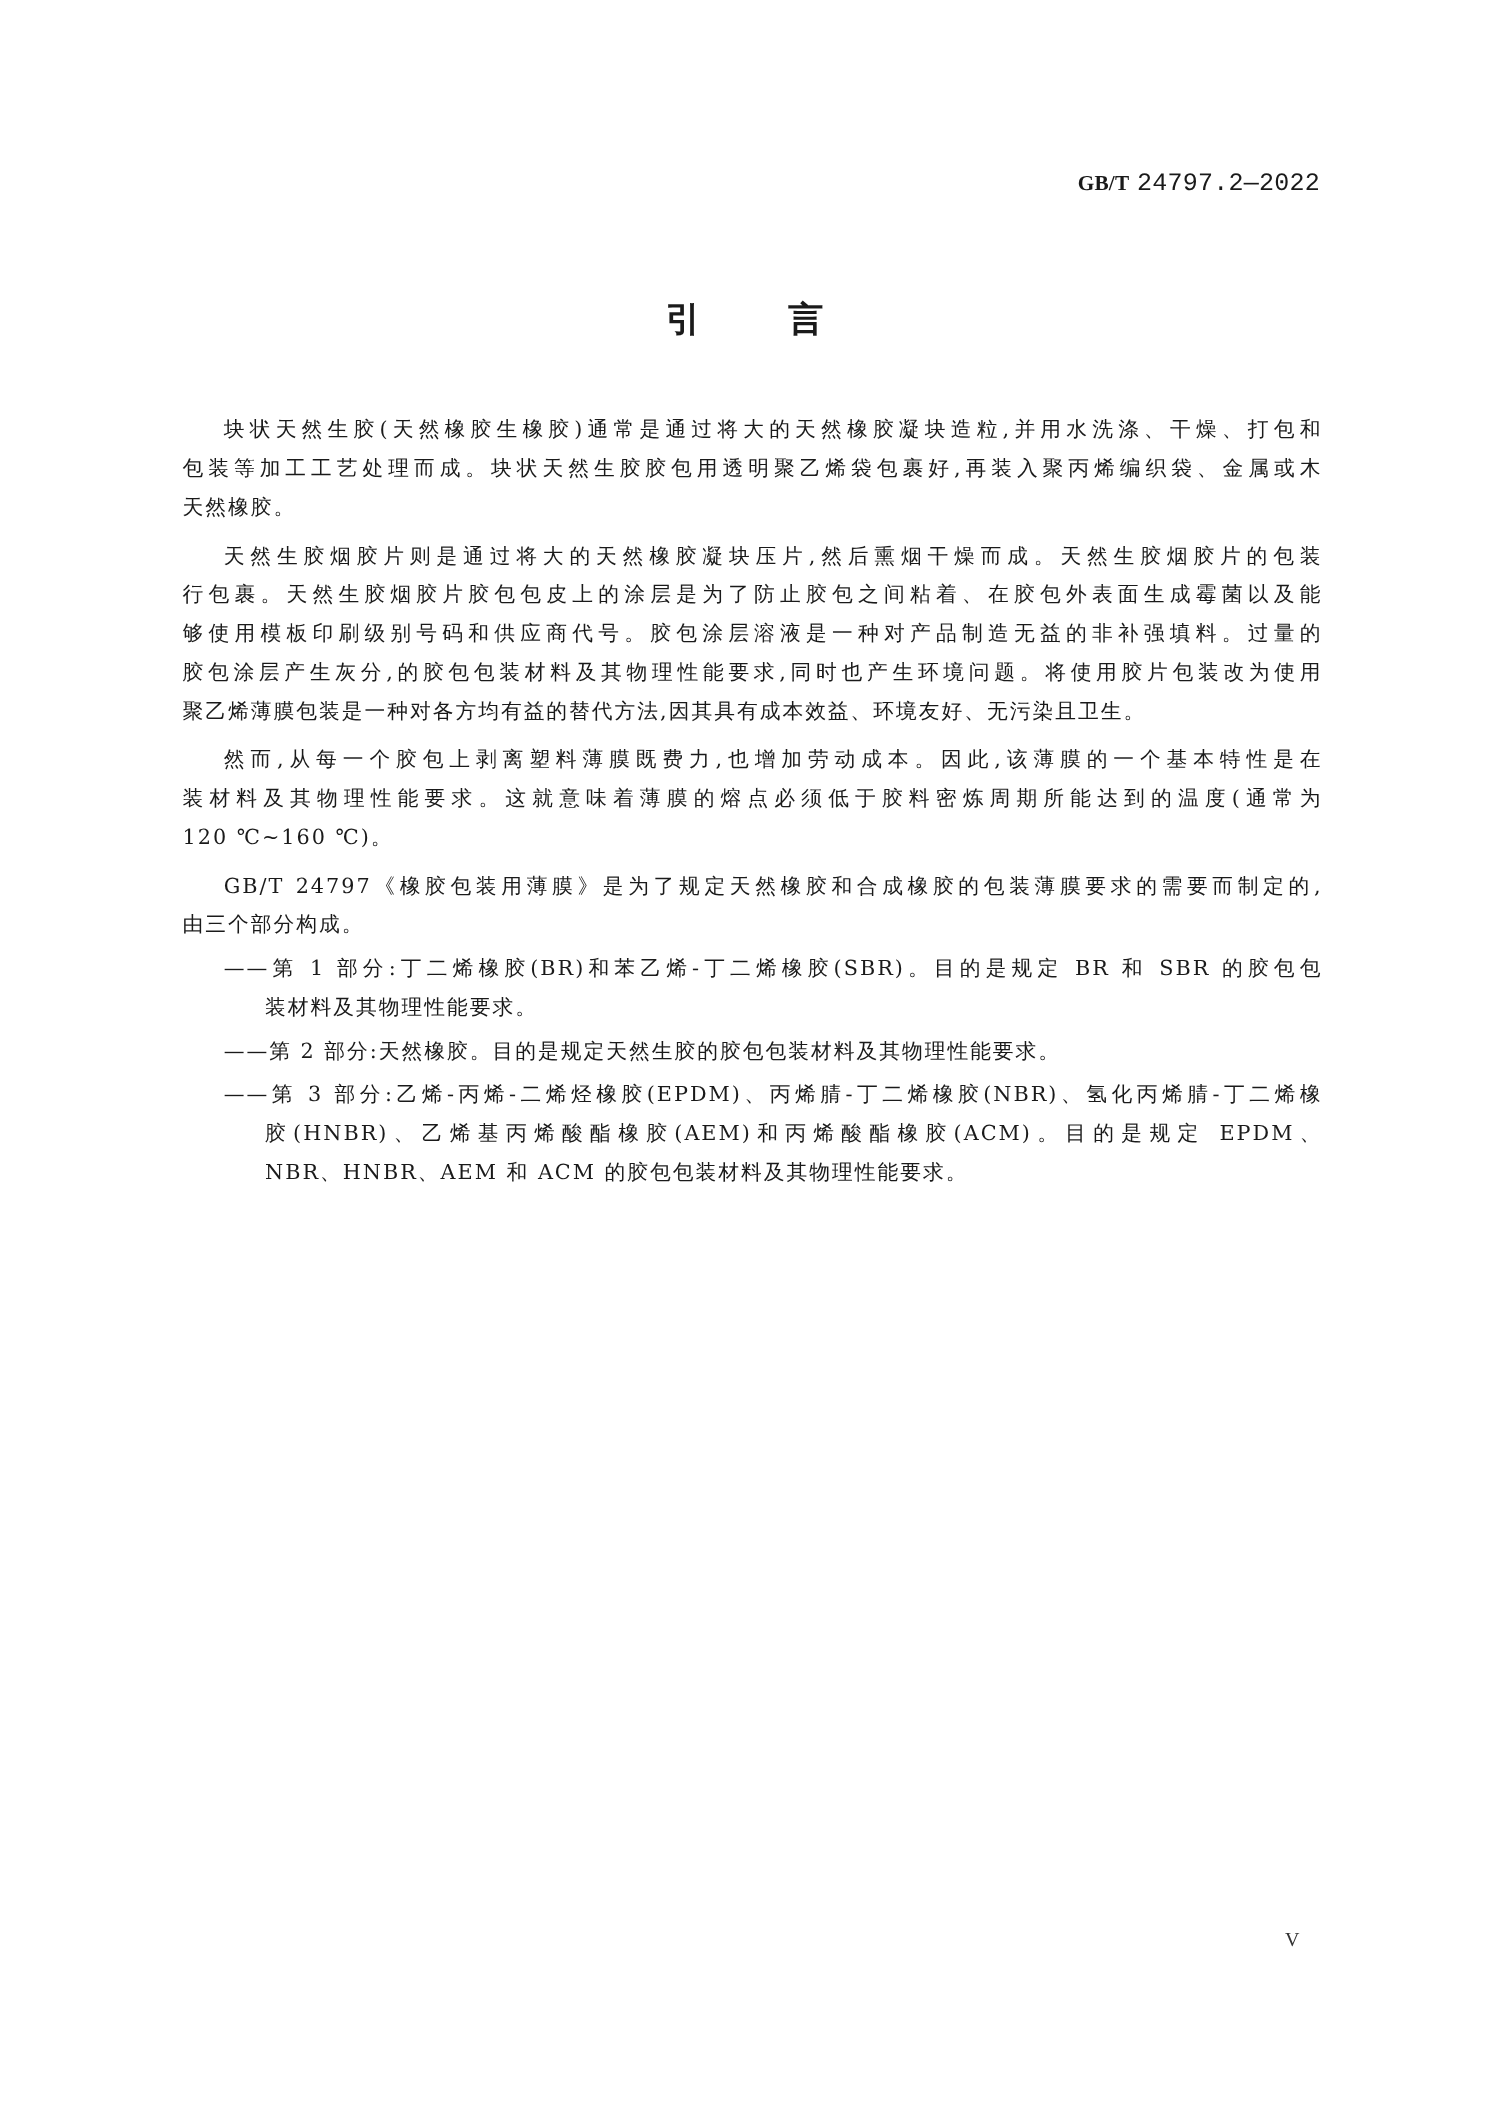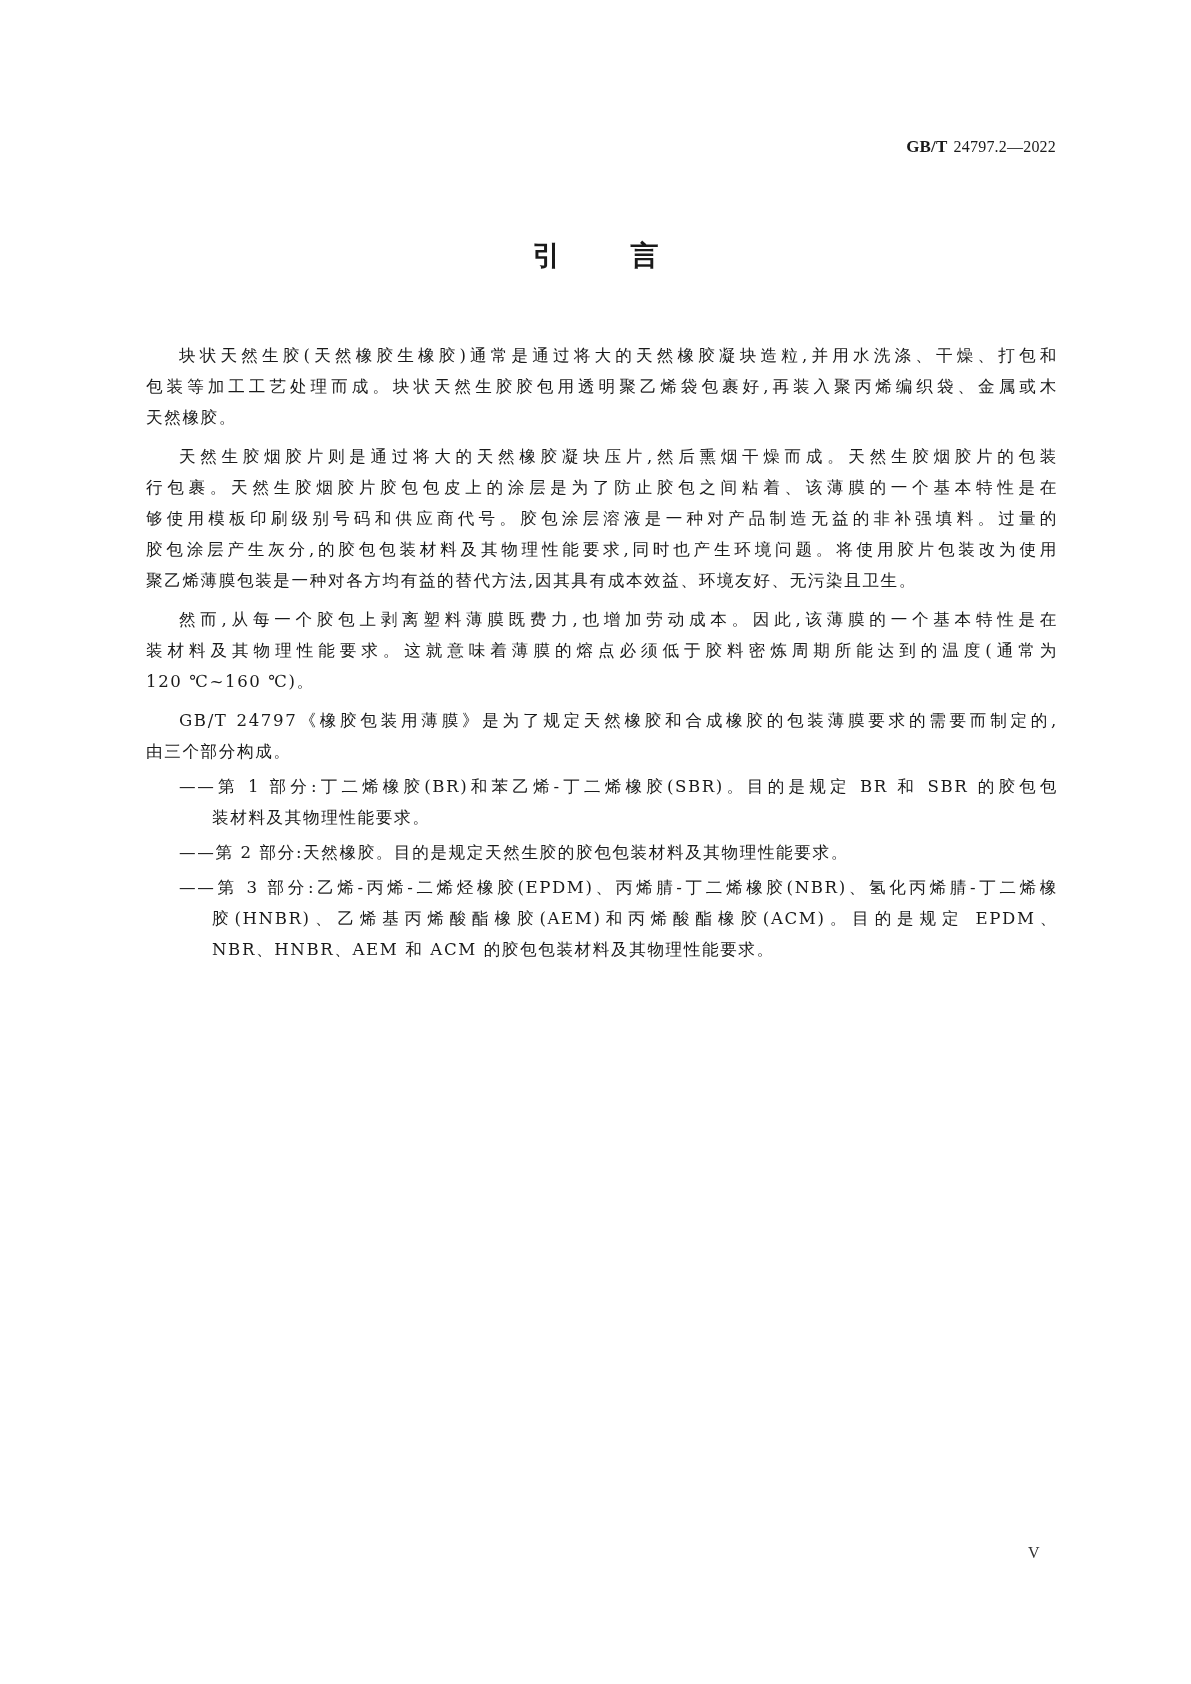--- a/index.html
+++ b/index.html
@@ -24,40 +24,40 @@
       letter-spacing: 0.2px;
       white-space: nowrap;
     }
     .header-code .gbt {
       font-family: "Liberation Serif", serif;
       font-weight: bold;
       font-size: 17px;
       margin-left: 28px;
     }
     .header-code .num {
-      font-family: Liberation Serif, serif;
-      font-size: 16px;
+      font-family: Liberation Mono, monospace;
+      font-size: 20px;
       margin-left: 6px;
     }
     .title {
       position: absolute;
       top: 238px;
       left: 0;
       width: 100%;
       text-align: center;
       font-family: "DejaVu Sans", sans-serif;
       font-size: 28px;
       line-height: 36px;
       letter-spacing: 0;
       font-weight: bold;
     }
     .title .ch1 { margin-right: 70px; }
     .body {
       position: absolute;
-      top: 340px;
+      top: 328px;
       left: 146px;
       width: 912px;
     }
     .line {
       font-size: 16.6px;
       line-height: 31px;
       height: 31px;
       white-space: nowrap;
       letter-spacing: 1.6px;
       text-align: justify;
@@ -92,21 +92,21 @@
 
   <div>
     <div class="line indent">块状天然生胶(天然橡胶生橡胶)通常是通过将大的天然橡胶凝块造粒,并用水洗涤、干燥、打包和</div>
     <div class="line">包装等加工工艺处理而成。块状天然生胶胶包用透明聚乙烯袋包裹好,再装入聚丙烯编织袋、金属或木</div>
     <div class="line last">天然橡胶。</div>
   </div>
   <div class="para-gap"></div>
 
   <div>
     <div class="line indent">天然生胶烟胶片则是通过将大的天然橡胶凝块压片,然后熏烟干燥而成。天然生胶烟胶片的包装</div>
-    <div class="line">行包裹。天然生胶烟胶片胶包包皮上的涂层是为了防止胶包之间粘着、该薄膜的一个基本特性是在</div>
+    <div class="line">行包裹。天然生胶烟胶片胶包包皮上的涂层是为了防止胶包之间粘着、在胶包外表面生成霉菌以及能</div>
     <div class="line">够使用模板印刷级别号码和供应商代号。胶包涂层溶液是一种对产品制造无益的非补强填料。过量的</div>
     <div class="line">胶包涂层产生灰分,的胶包包装材料及其物理性能要求,同时也产生环境问题。将使用胶片包装改为使用</div>
     <div class="line last">聚乙烯薄膜包装是一种对各方均有益的替代方法,因其具有成本效益、环境友好、无污染且卫生。</div>
   </div>
   <div class="para-gap"></div>
 
   <div>
     <div class="line indent">然而,从每一个胶包上剥离塑料薄膜既费力,也增加劳动成本。因此,该薄膜的一个基本特性是在</div>
     <div class="line">装材料及其物理性能要求。这就意味着薄膜的熔点必须低于胶料密炼周期所能达到的温度(通常为</div>
     <div class="line last">120 ℃~160 ℃)。</div>

